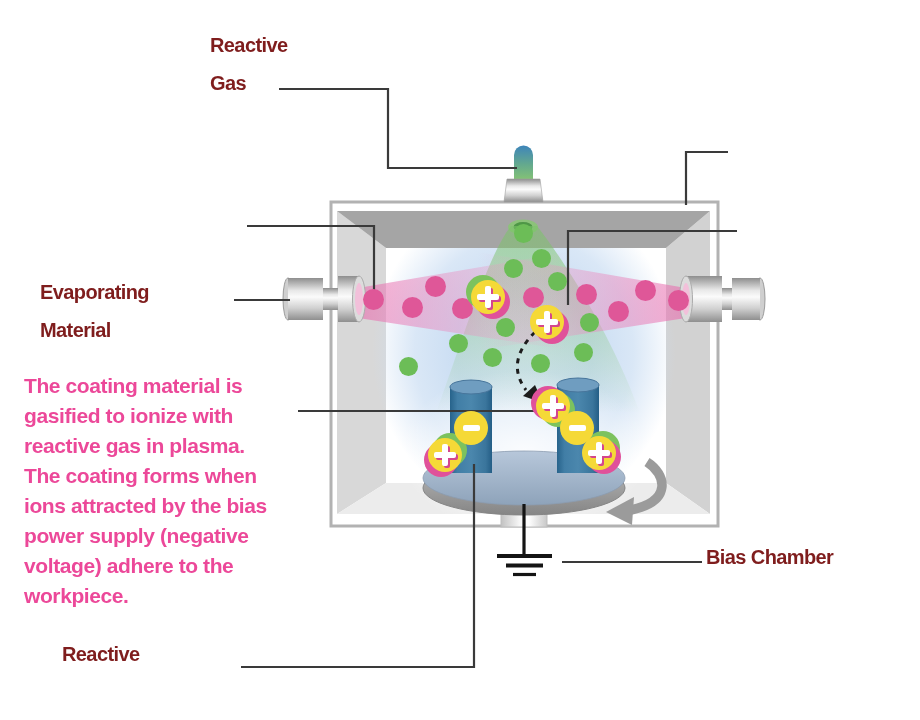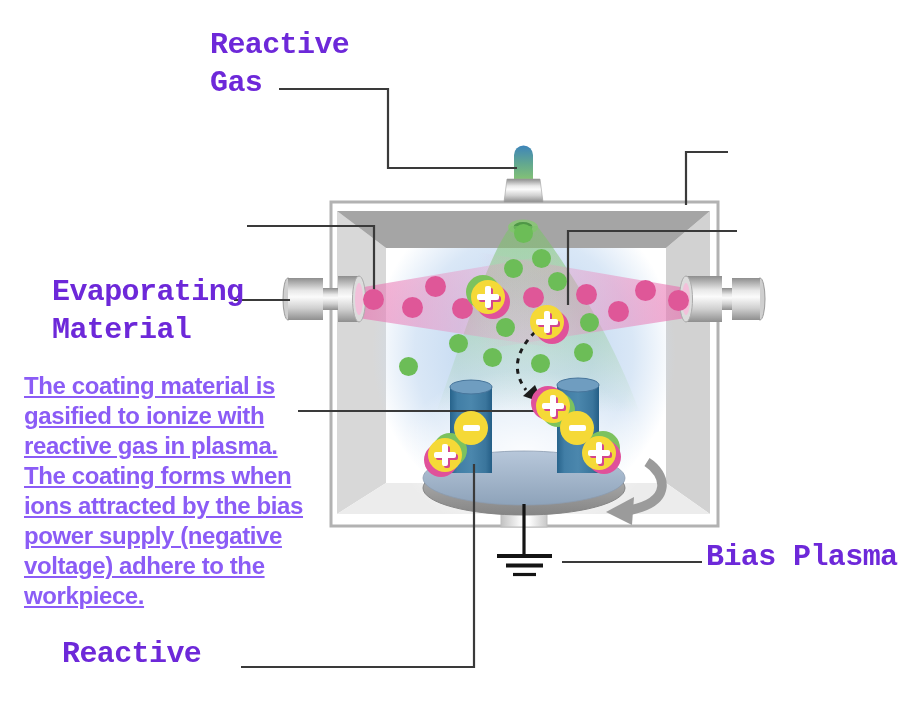--- a/index.html
+++ b/index.html
@@ -3,26 +3,26 @@
 <meta charset="utf-8">
 <style>
   html,body{margin:0;padding:0;background:#ffffff;}
   #stage{
     position:relative;width:920px;height:720px;background:#ffffff;overflow:hidden;
     font-family:"Liberation Sans",sans-serif;
   }
   #scene{position:absolute;left:0;top:0;}
   #particle-layer{position:absolute;left:0;top:0;width:920px;height:720px;pointer-events:none;}
   .label{
-    position:absolute;font-weight:700;color:#6d28d9;font-size:30px;line-height:38px;
-    white-space:pre-line;letter-spacing:-0.6px;font-family:Liberation Mono, monospace;
+    position:absolute;font-weight:700;color:#7f1d1d;font-size:20px;line-height:38px;
+    white-space:pre-line;letter-spacing:-0.6px;
   }
   .desc{
-    position:absolute;font-weight:700;color:#8b5cf6;font-size:24px;line-height:30px;
-    white-space:pre-line;letter-spacing:-0.4px;width:320px;text-decoration:underline;
+    position:absolute;font-weight:700;color:#ec4899;font-size:21px;line-height:30px;
+    white-space:pre-line;letter-spacing:-0.4px;width:320px;
   }
   .dot{position:absolute;border-radius:50%;}
   .ion{position:absolute;width:34px;height:34px;}
   .ion-accent{position:absolute;width:34px;height:34px;border-radius:50%;}
   .ion-core{position:absolute;left:0;top:0;width:34px;height:34px;border-radius:50%;
     display:flex;align-items:center;justify-content:center;}
   .sign-plus{width:22px;height:22px;position:relative;
     filter:drop-shadow(2.5px 2.5px 0 #d4468d);}
   .sign-plus::before{content:'';position:absolute;left:0;top:7.75px;width:22px;height:6.5px;
     background:#ffffff;border-radius:2px;}
@@ -247,23 +247,23 @@
       </div>
       <div class="ion" style="left: 560px; top: 411px;">
         <div class="ion-core" style="background: rgb(245, 217, 55);">
           <div class="sign-minus"></div>
         </div>
       </div>
     </div>
 
   <div class="label" style="left:210px;top:26px">Reactive
 Gas</div>
-  <div class="label" style="left:52px;top:273px">Evaporating
+  <div class="label" style="left:40px;top:273px">Evaporating
 Material</div>
-  <div class="label" style="left:706px;top:538px">Bias Plasma</div>
+  <div class="label" style="left:706px;top:538px">Bias Chamber</div>
   <div class="label" style="left:62px;top:635px">Reactive</div>
   <div class="desc" style="left:24px;top:371px">The coating material is
 gasified to ionize with
 reactive gas in plasma.
 The coating forms when
 ions attracted by the bias
 power supply (negative
 voltage) adhere to the
 workpiece.</div>
 </div>

